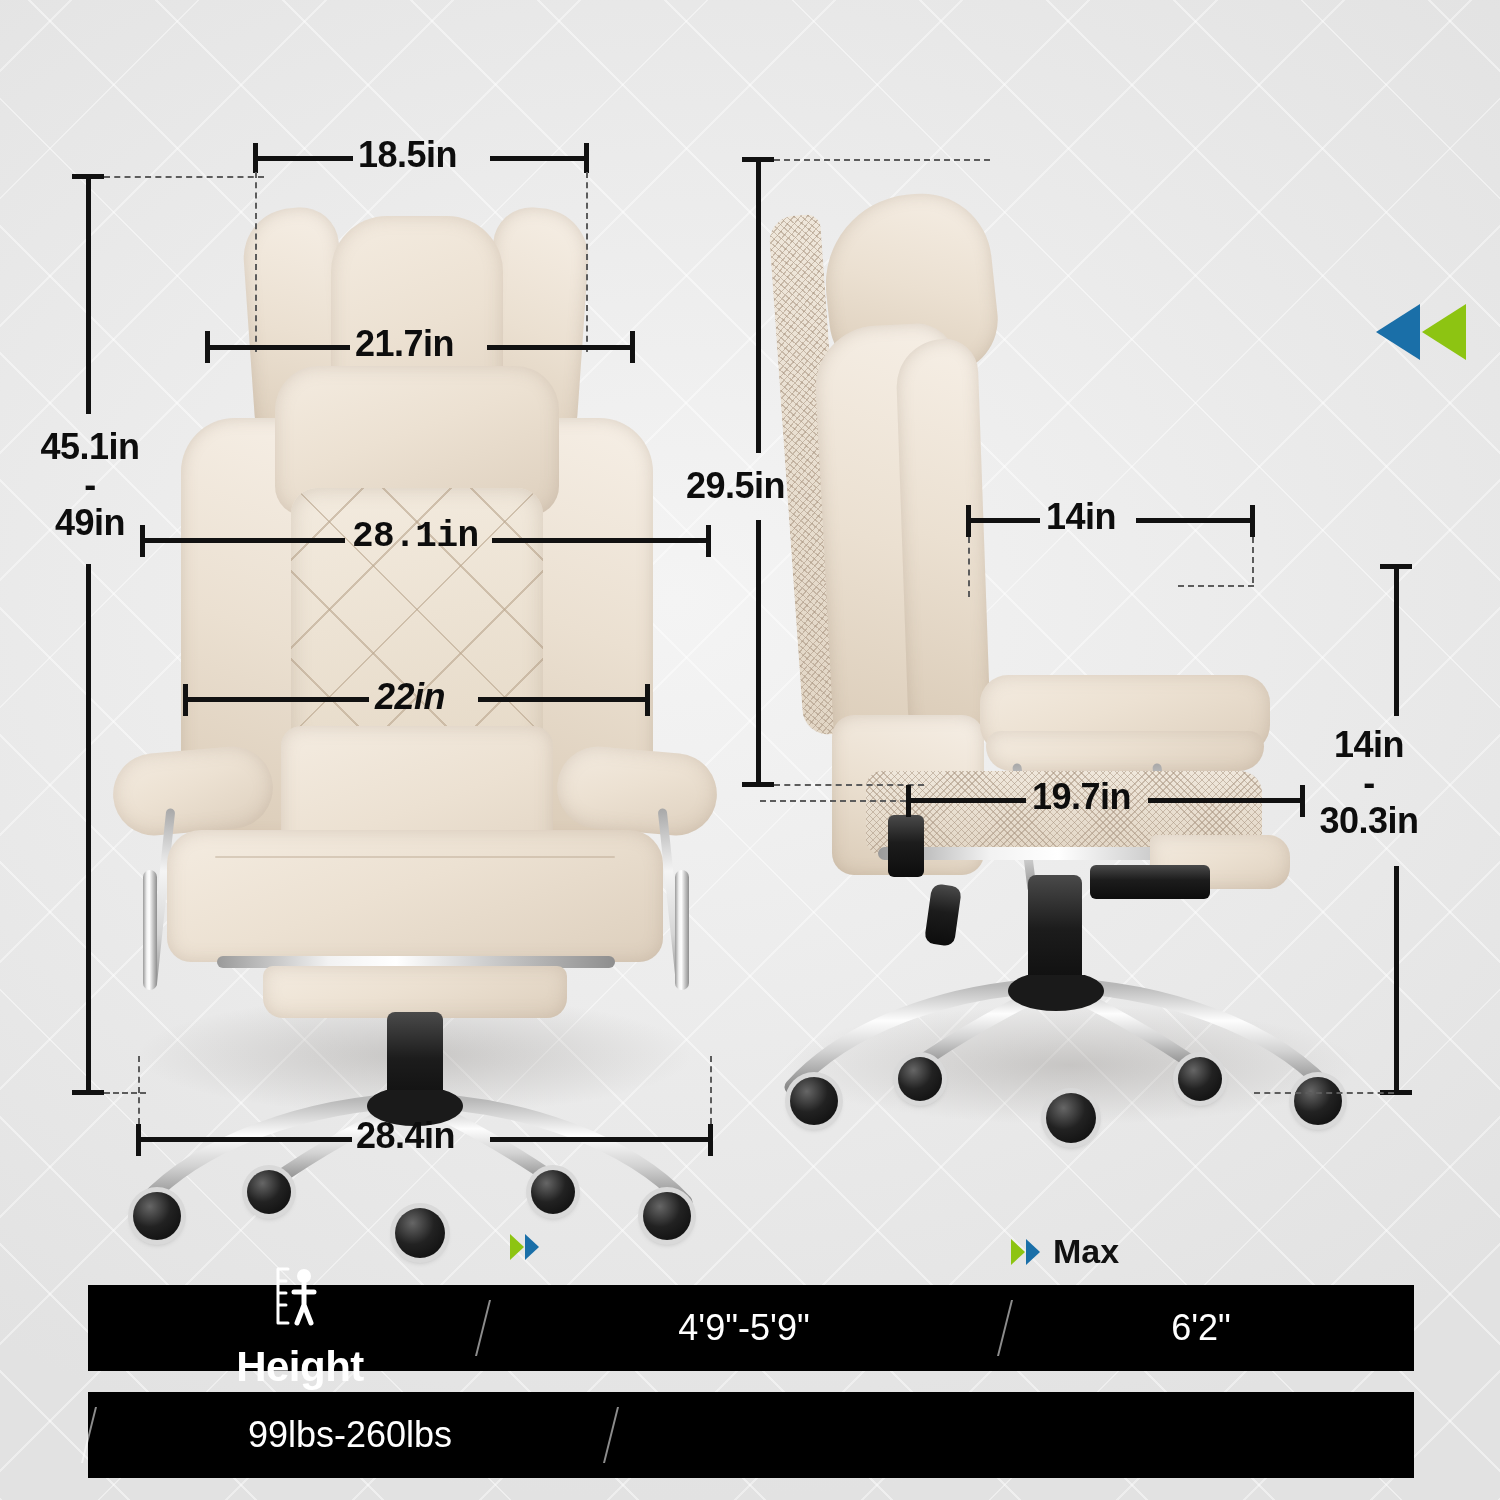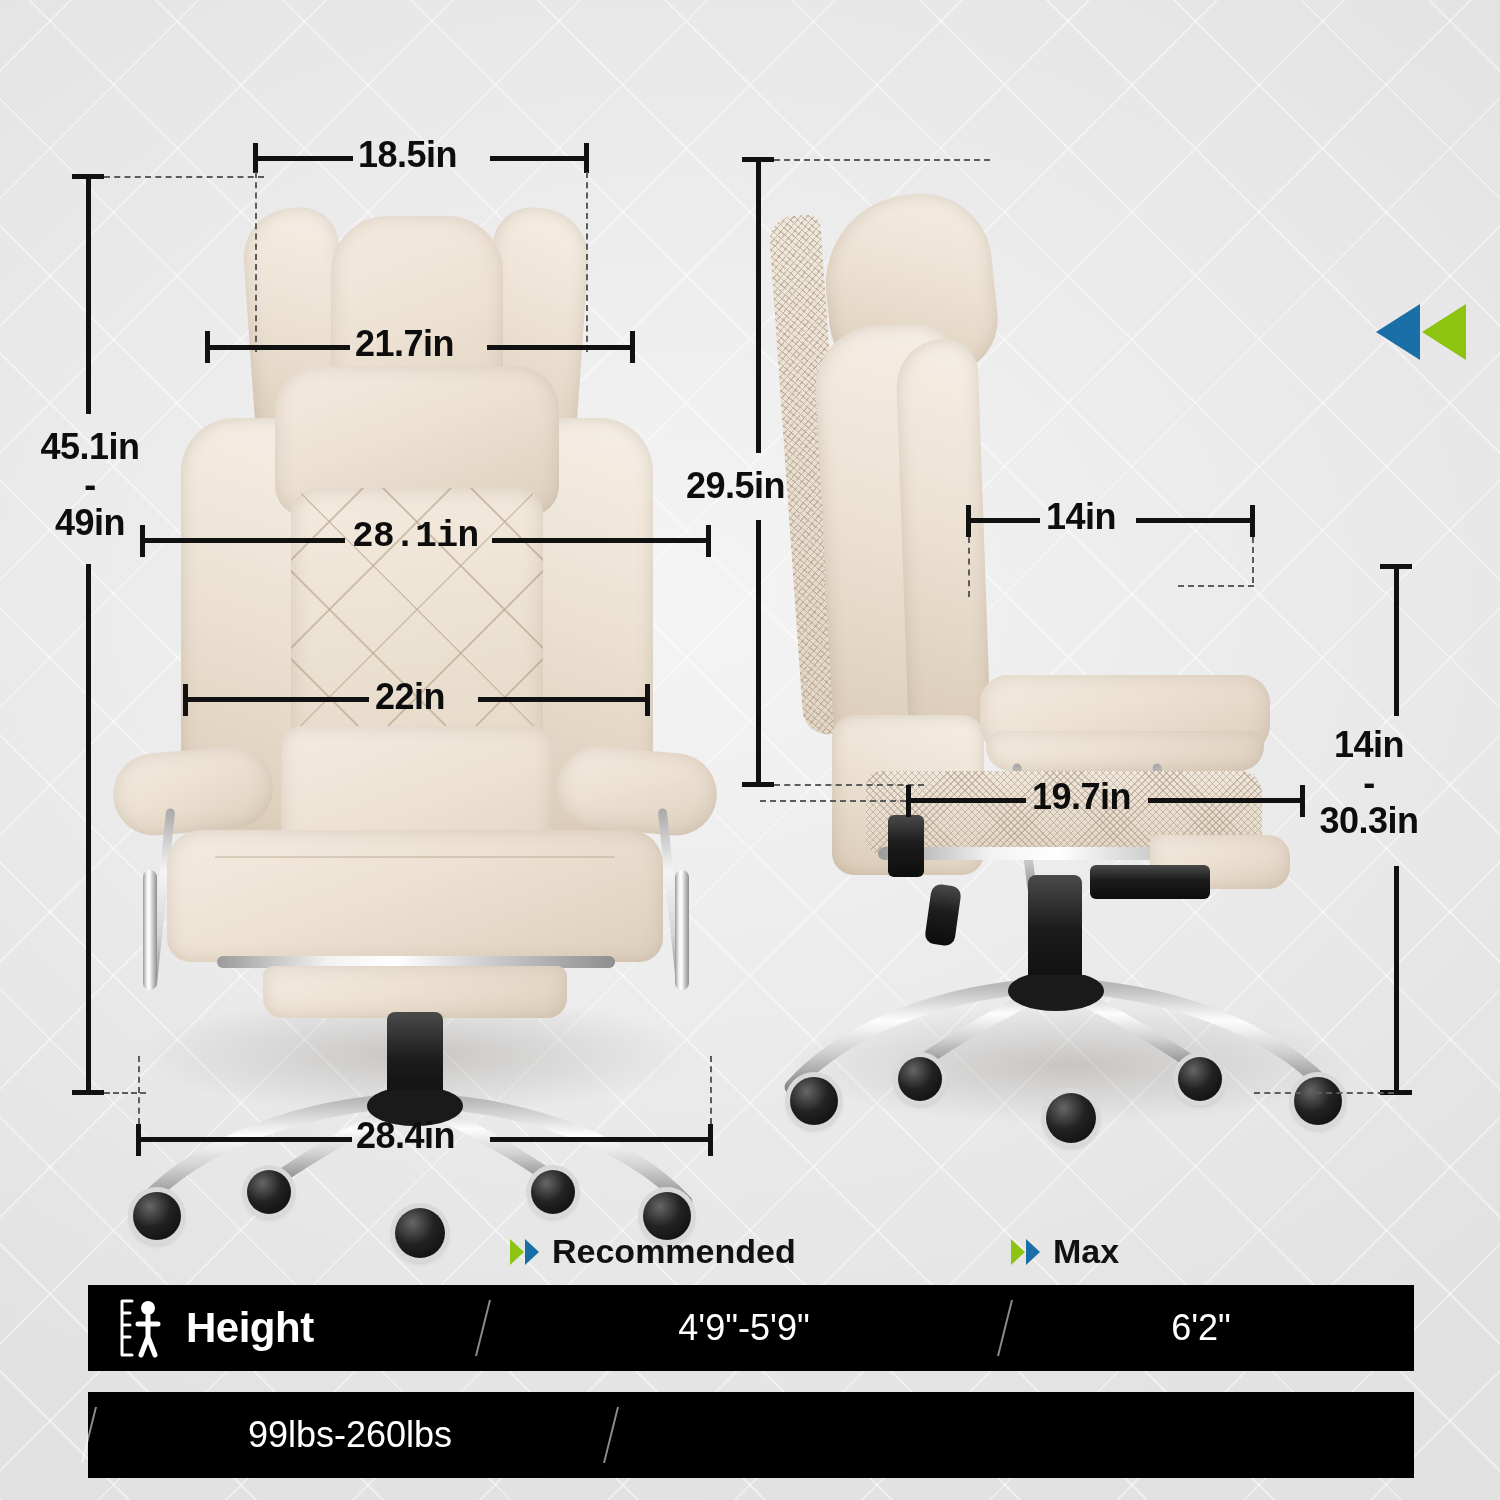--- a/index.html
+++ b/index.html
@@ -65,21 +65,21 @@
                        repeating-linear-gradient(-45deg, rgba(186,166,142,.6) 0 2px, rgba(0,0,0,0) 2px 62px),
                        linear-gradient(170deg,#f3ebdf,#e6dac8);}
   .shadow{position:absolute;border-radius:50%;
       background:radial-gradient(ellipse at center, rgba(120,115,110,.30) 0%, rgba(120,115,110,0) 70%);}
 
   
   .colhdr{position:absolute;font-weight:bold;font-size:34px;color:#111;
           display:flex;align-items:center;gap:10px;white-space:nowrap;}
   .specrow{position:absolute;left:88px;width:1326px;height:86px;background:#000;
            display:flex;align-items:center;}
-  .specrow .lbl{display:flex;align-items:center;gap:16px;width:394px;padding-left:30px;box-sizing:border-box;}
+  .specrow .lbl{display:flex;align-items:center;gap:16px;width:394px;padding-left:30px;box-sizing:border-box;flex-direction:column;}
   .specrow .lbltxt{color:#fff;font-size:42px;font-weight:bold;letter-spacing:-.5px;}
   .specrow .sep{width:2px;height:56px;background:rgba(255,255,255,.55);transform:skewX(-14deg);}
   .specrow .cellA{width:520px;text-align:center;color:#fff;font-size:36px;}
   .specrow .cellB{width:390px;text-align:center;color:#fff;font-size:36px;}
 </style>
 </head>
 <body>
 
 <div id="stage">
 
@@ -239,21 +239,21 @@
     <div class="hline" style="left:140px;top:538px;width:205px;"></div>
     <div class="hline" style="left:492px;top:538px;width:216px;"></div>
     <div class="dimlabel" style="left:352px;top:516px;font-family:Liberation Mono, monospace;">28.1in</div>
   </div>
 
   <div>
     <div class="cap-v" style="left:183px;top:684px;height:32px;"></div>
     <div class="cap-v" style="left:645px;top:684px;height:32px;"></div>
     <div class="hline" style="left:183px;top:697px;width:186px;"></div>
     <div class="hline" style="left:478px;top:697px;width:170px;"></div>
-    <div class="dimlabel" style="left:375px;top:676px;">22in</div>
+    <div class="dimlabel" style="left:375px;top:676px;font-style:italic;">22in</div>
   </div>
 
   <div>
     <div class="dash-v" style="left:138px;top:1056px;height:68px;"></div>
     <div class="dash-v" style="left:710px;top:1056px;height:68px;"></div>
     <div class="cap-v" style="left:136px;top:1124px;height:32px;"></div>
     <div class="cap-v" style="left:708px;top:1124px;height:32px;"></div>
     <div class="hline" style="left:136px;top:1137px;width:216px;"></div>
     <div class="hline" style="left:490px;top:1137px;width:222px;"></div>
     <div class="dimlabel" style="left:356px;top:1115px;">28.4in</div>
@@ -300,21 +300,20 @@
       <span>-</span><br>
       <span>30.3in</span>
     </div>
   </div>
 
   <div class="colhdr" style="left:508px;top:1232px;">
     <svg width="34" height="30" viewBox="0 0 34 30">
       <polygon points="2,2 2,28 16,15" fill="#8dc412"></polygon>
       <polygon points="17,2 17,28 31,15" fill="#1a6fa8"></polygon>
     </svg>
-    <span>Recommended</span>
   </div>
 
   <div class="colhdr" style="left:1009px;top:1232px;text-align:right;">
     <svg width="34" height="30" viewBox="0 0 34 30">
       <polygon points="2,2 2,28 16,15" fill="#8dc412"></polygon>
       <polygon points="17,2 17,28 31,15" fill="#1a6fa8"></polygon>
     </svg>
     <span>Max</span>
   </div>
 

